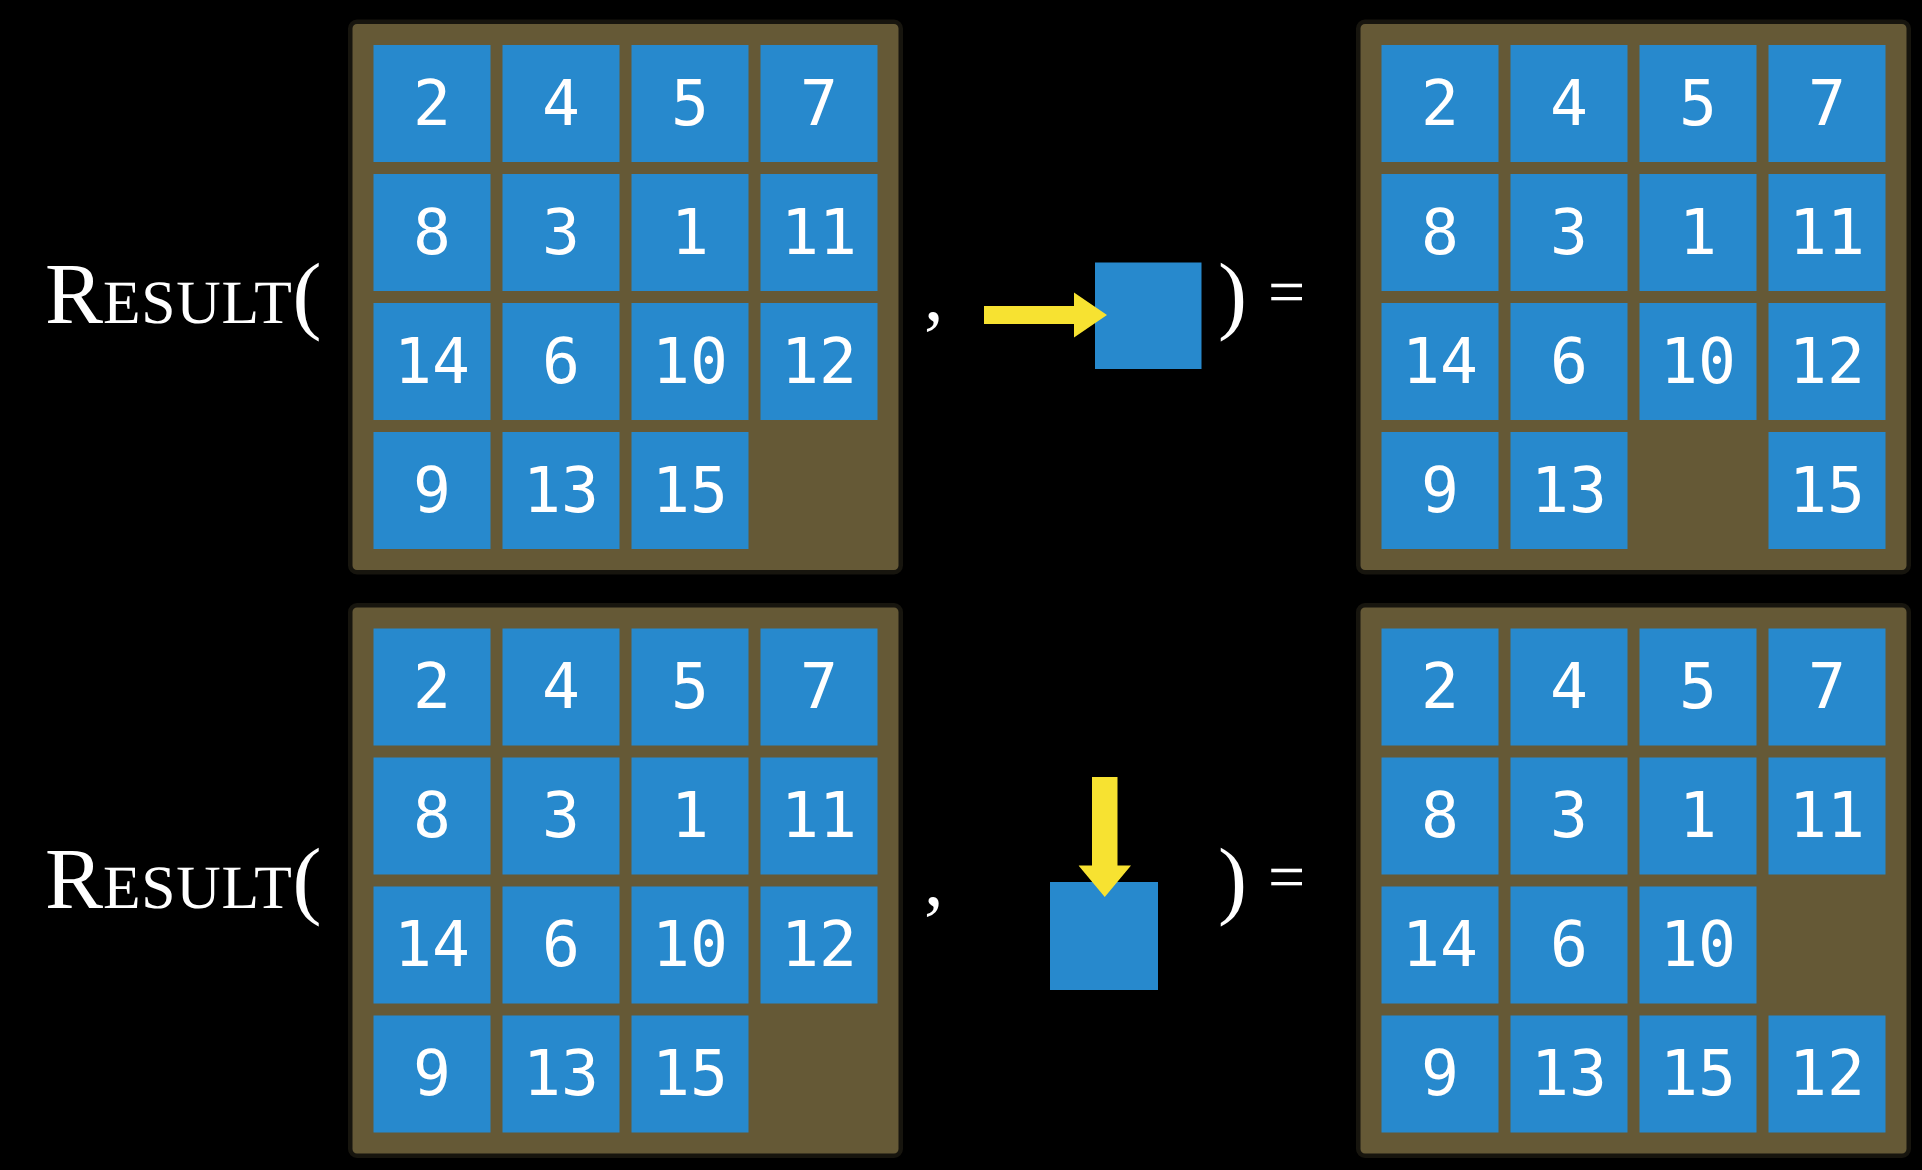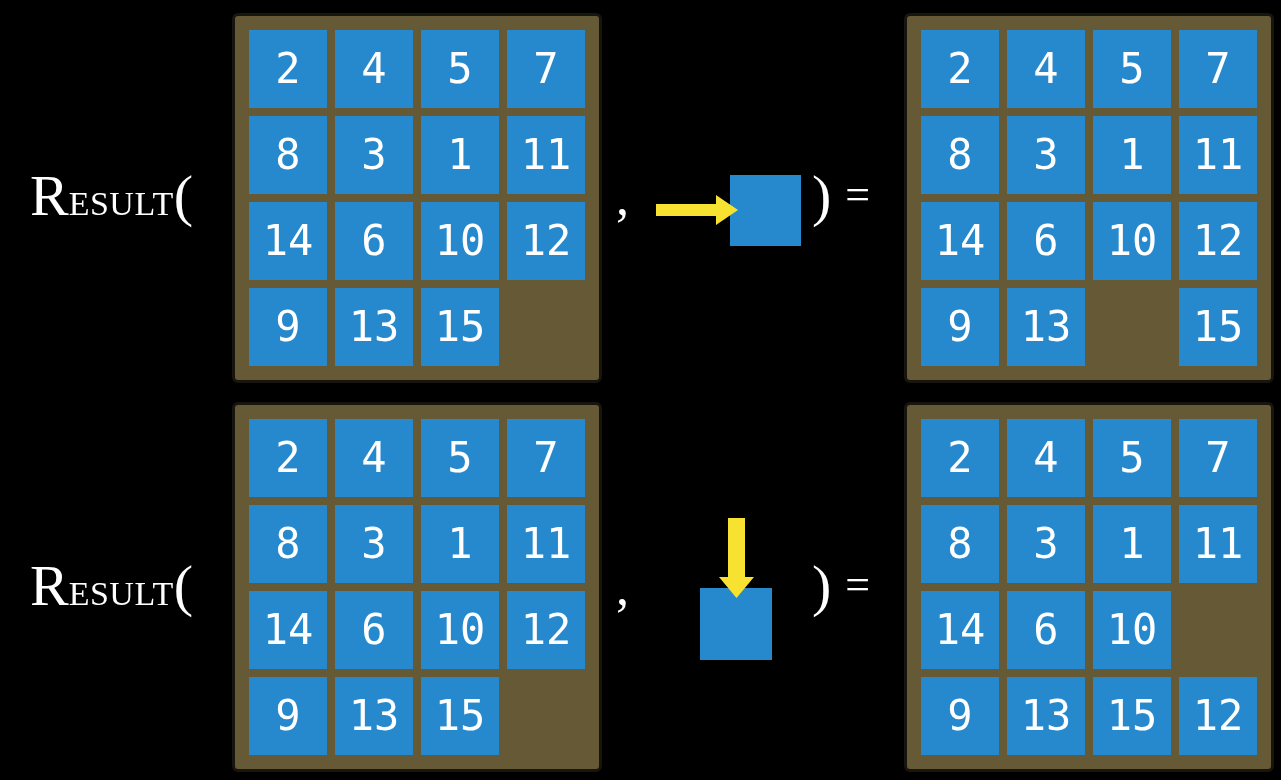--- a/index.html
+++ b/index.html
@@ -45,21 +45,21 @@
   }
   .tile.empty{background:transparent;}
   
   .func{
     position:absolute;
     display:flex;
     align-items:baseline;
     white-space:nowrap;
   }
   .func .cap{font-size:58px;line-height:1.1;}
-  .func .small{font-size:34px;line-height:1.1;letter-spacing:.5px;font-family:Liberation Serif, serif;}
+  .func .small{font-size:41px;line-height:1.1;letter-spacing:.5px;font-family:Liberation Serif, serif;}
   .func .paren{font-size:58px;line-height:1.1;}
   .comma{
     position:absolute;
     font-size:52px;line-height:1.1;
   }
   .closeeq{
     position:absolute;
     display:flex;
     align-items:baseline;
     gap:14px;

